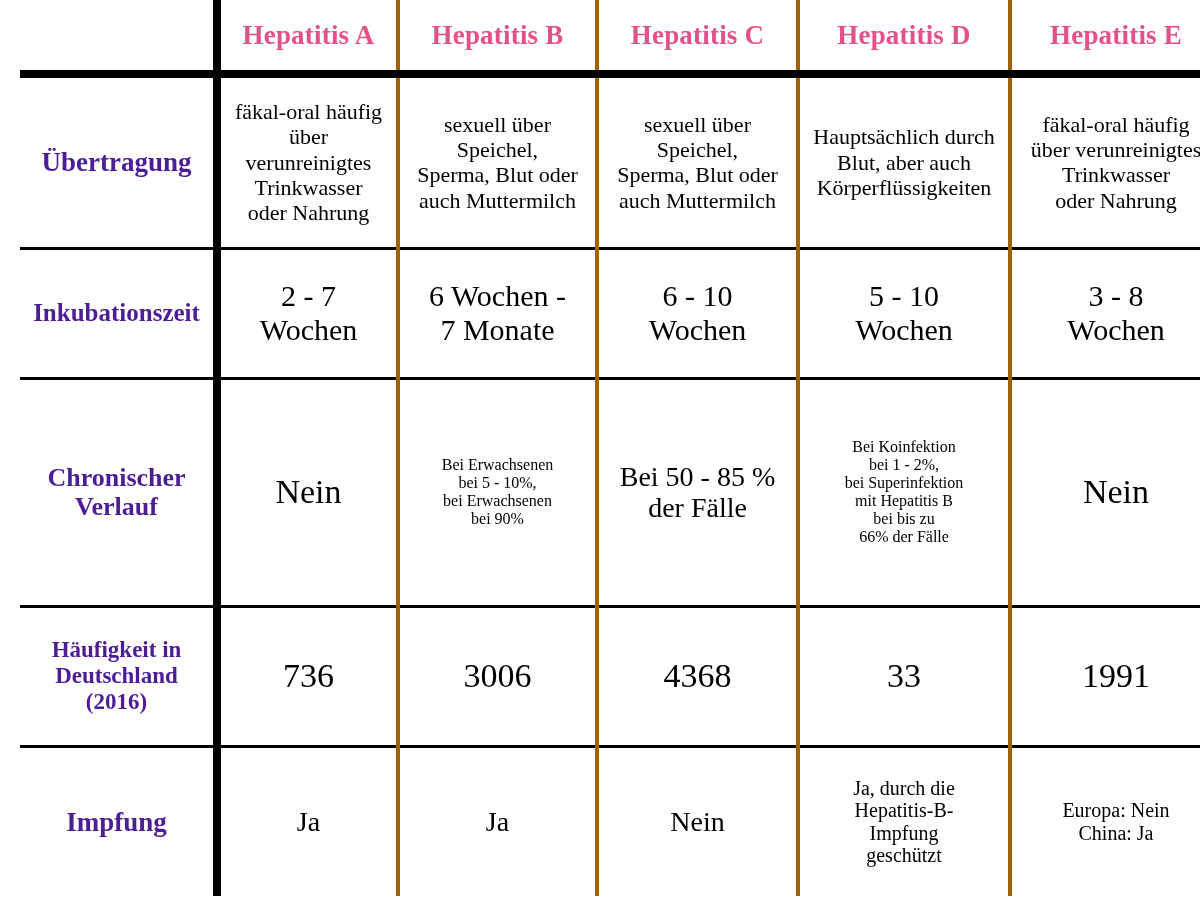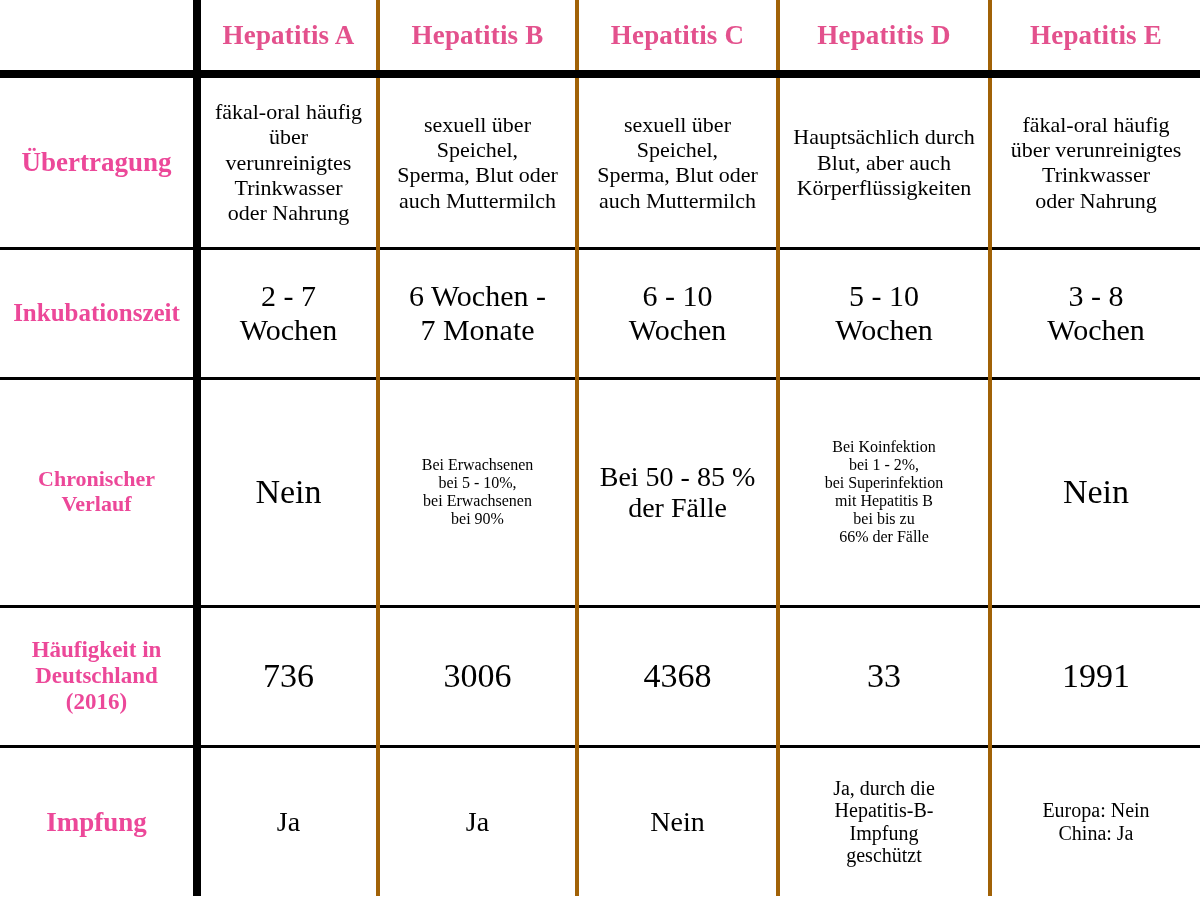--- a/index.html
+++ b/index.html
@@ -12,20 +12,21 @@
     height: 898px;
     overflow: hidden;
     font-family: "Liberation Serif", "DejaVu Serif", serif;
   }
 
   .table-wrap {
     width: 988px;
     height: 898px;
     position: relative;
     background: #ffffff;
+    margin-left: 20px;
   }
 
   table.hep {
     width: 1200px;
     border-collapse: collapse;
     table-layout: fixed;
     background: #ffffff;
   }
 
   
@@ -43,21 +44,21 @@
     border-left: 4px solid #a16207;
     border-bottom: 3px solid #000000;
     background: #ffffff;
     box-sizing: border-box;
   }
 
   
   td.label-cell, th.label-cell {
     border-left: none;
     text-align: center;
-    color: #ec4899;
+    color: #4c1d95;
     font-weight: bold;
     line-height: 1.05;
   }
 
   
   td.first-data, th.first-data {
     border-left: 8px solid #000000;
   }
 
   
@@ -93,21 +94,21 @@
   .row-uebertragung td.data { font-size: 22px; line-height: 1.15; }
   .row-uebertragung td.data .cell-text { line-height: 1.15; }
   .row-uebertragung td.label-cell { font-size: 27px; }
 
   .row-inkubation td.data { font-size: 30px; line-height: 1.12; }
   .row-inkubation td.label-cell { font-size: 25px; }
 
   .row-chronisch td.data { font-size: 16px; line-height: 1.18; }
   .row-chronisch td.data.big { font-size: 34px; }
   .row-chronisch td.data.med { font-size: 28px; line-height: 1.15; }
-  .row-chronisch td.label-cell { font-size: 22px; text-align: center; }
+  .row-chronisch td.label-cell { font-size: 26px; text-align: center; }
 
   .row-haeufigkeit td.data { font-size: 34px; }
   .row-haeufigkeit td.label-cell { font-size: 23px; }
 
   .row-impfung td.data { font-size: 28px; }
   .row-impfung td.data.small { font-size: 20px; line-height: 1.15; }
   .row-impfung td.label-cell { font-size: 27px; }
 
   
   .row-uebertragung td { height: 174px; }

